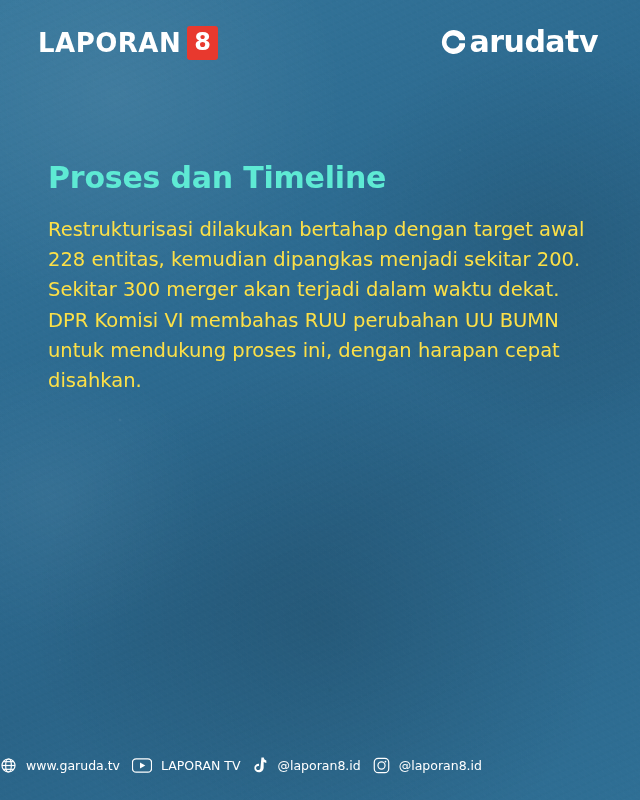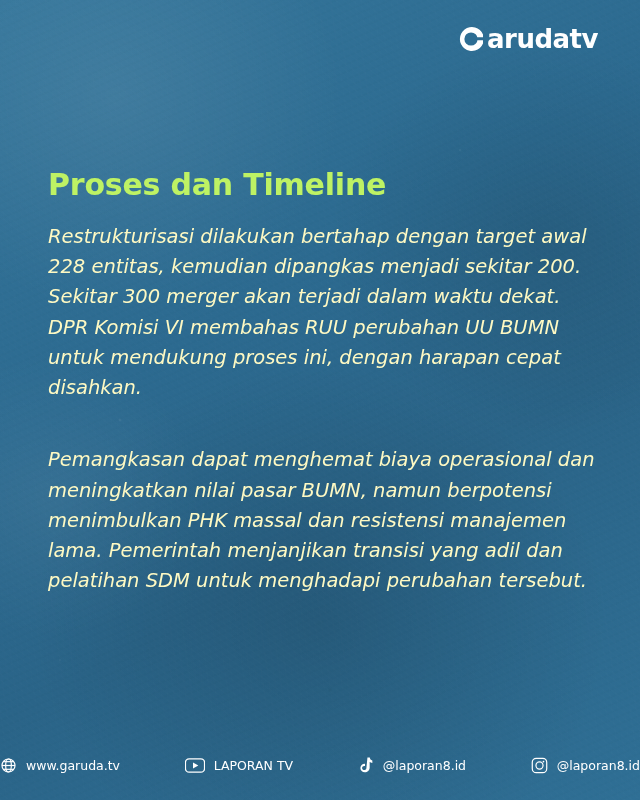--- a/index.html
+++ b/index.html
@@ -66,58 +66,56 @@
     font-weight:bold;
     line-height:1;
     padding:4px 7px 6px 7px;
     border-radius:3px;
     font-family:"DejaVu Sans", sans-serif;
   }
   .logo-garuda {
     position:absolute; right:42px; top:24px;
     display:flex; align-items:center;
     color:#ffffff;
-    font-size:26px;
+    font-size:30px;
     font-weight:bold;
     letter-spacing:-0.5px;
     font-family:"DejaVu Sans", sans-serif;
   }
   .logo-garuda .g-mark {
     display:inline-block;
     width:30px; height:30px;
     margin-right:1px;
     position:relative;
   }
 
   
   .body-block { position:absolute; left:48px; right:44px; top:160px; }
 
   h2.section-title {
-    color:#bef264;
+    color:#5eead4;
     font-size:30px;
     font-weight:bold;
     letter-spacing:-0.2px;
     font-family:"DejaVu Sans", sans-serif;
     margin-bottom:20px;
-    margin-top:7px;
   }
   p.section-body {
-    color:#fef9c3;
+    color:#fde047;
     font-size:19.5px;
     line-height:1.55;
     font-family:"DejaVu Sans", sans-serif;
     font-weight:normal;
-    font-style:italic;
   }
   .gap { height:42px; }
 
   
   .footer {
     position:absolute; left:0; right:0; bottom:26px;
-    display:flex; align-items:center; justify-content:space-between;
+    display:flex; align-items:center; justify-content:flex-start;
     gap:12px;
   }
   .footer-item { display:flex; align-items:center; gap:9px; }
   .footer-item .label {
     color:#ffffff;
     font-size:12.5px;
     font-family:"DejaVu Sans", sans-serif;
   }
   .icon { display:inline-flex; align-items:center; justify-content:center; }
   .icon svg { display:block; }
@@ -126,41 +124,44 @@
 <body>
 
 <div class="bg-texture"></div>
 <div class="bg-noise"></div>
 <div class="bg-scratch"></div>
 
 <div class="content">
 
   <div class="header">
 
+    <div class="logo-laporan">
+      <span class="word">LAPORAN</span>
+      <span class="badge">8</span>
+    </div>
 
     <div class="logo-garuda">
       <span class="g-mark">
         <svg width="30" height="30" viewBox="0 0 30 30">
           <path d="M27 10.5 A12 12 0 1 0 27 19.5 L27 16.2 L15.6 16.2 L15.6 13.2 L27 13.2 Z" fill="#ffffff"></path>
           <circle cx="15" cy="15" r="6.6" fill="#2d6d93"></circle>
         </svg>
       </span>
       <span>arudatv</span>
     </div>
 
   </div>
 
   <div class="body-block">
 
     <h2 class="section-title">Proses dan Timeline</h2>
     <p class="section-body">Restrukturisasi dilakukan bertahap dengan target awal 228 entitas, kemudian dipangkas menjadi sekitar 200. Sekitar 300 merger akan terjadi dalam waktu dekat. DPR Komisi VI membahas RUU perubahan UU BUMN untuk mendukung proses ini, dengan harapan cepat disahkan.</p>
 
     <div class="gap"></div>
 
-    <p class="section-body">Pemangkasan dapat menghemat biaya operasional dan meningkatkan nilai pasar BUMN, namun berpotensi menimbulkan PHK massal dan resistensi manajemen lama. Pemerintah menjanjikan transisi yang adil dan pelatihan SDM untuk menghadapi perubahan tersebut.</p>
 
   </div>
 
   <div class="footer">
 
     <div class="footer-item">
       <span class="icon">
         <svg width="17" height="17" viewBox="0 0 24 24" fill="none" stroke="#ffffff" stroke-width="1.7">
           <circle cx="12" cy="12" r="9.2"></circle>
           <ellipse cx="12" cy="12" rx="4" ry="9.2"></ellipse>

